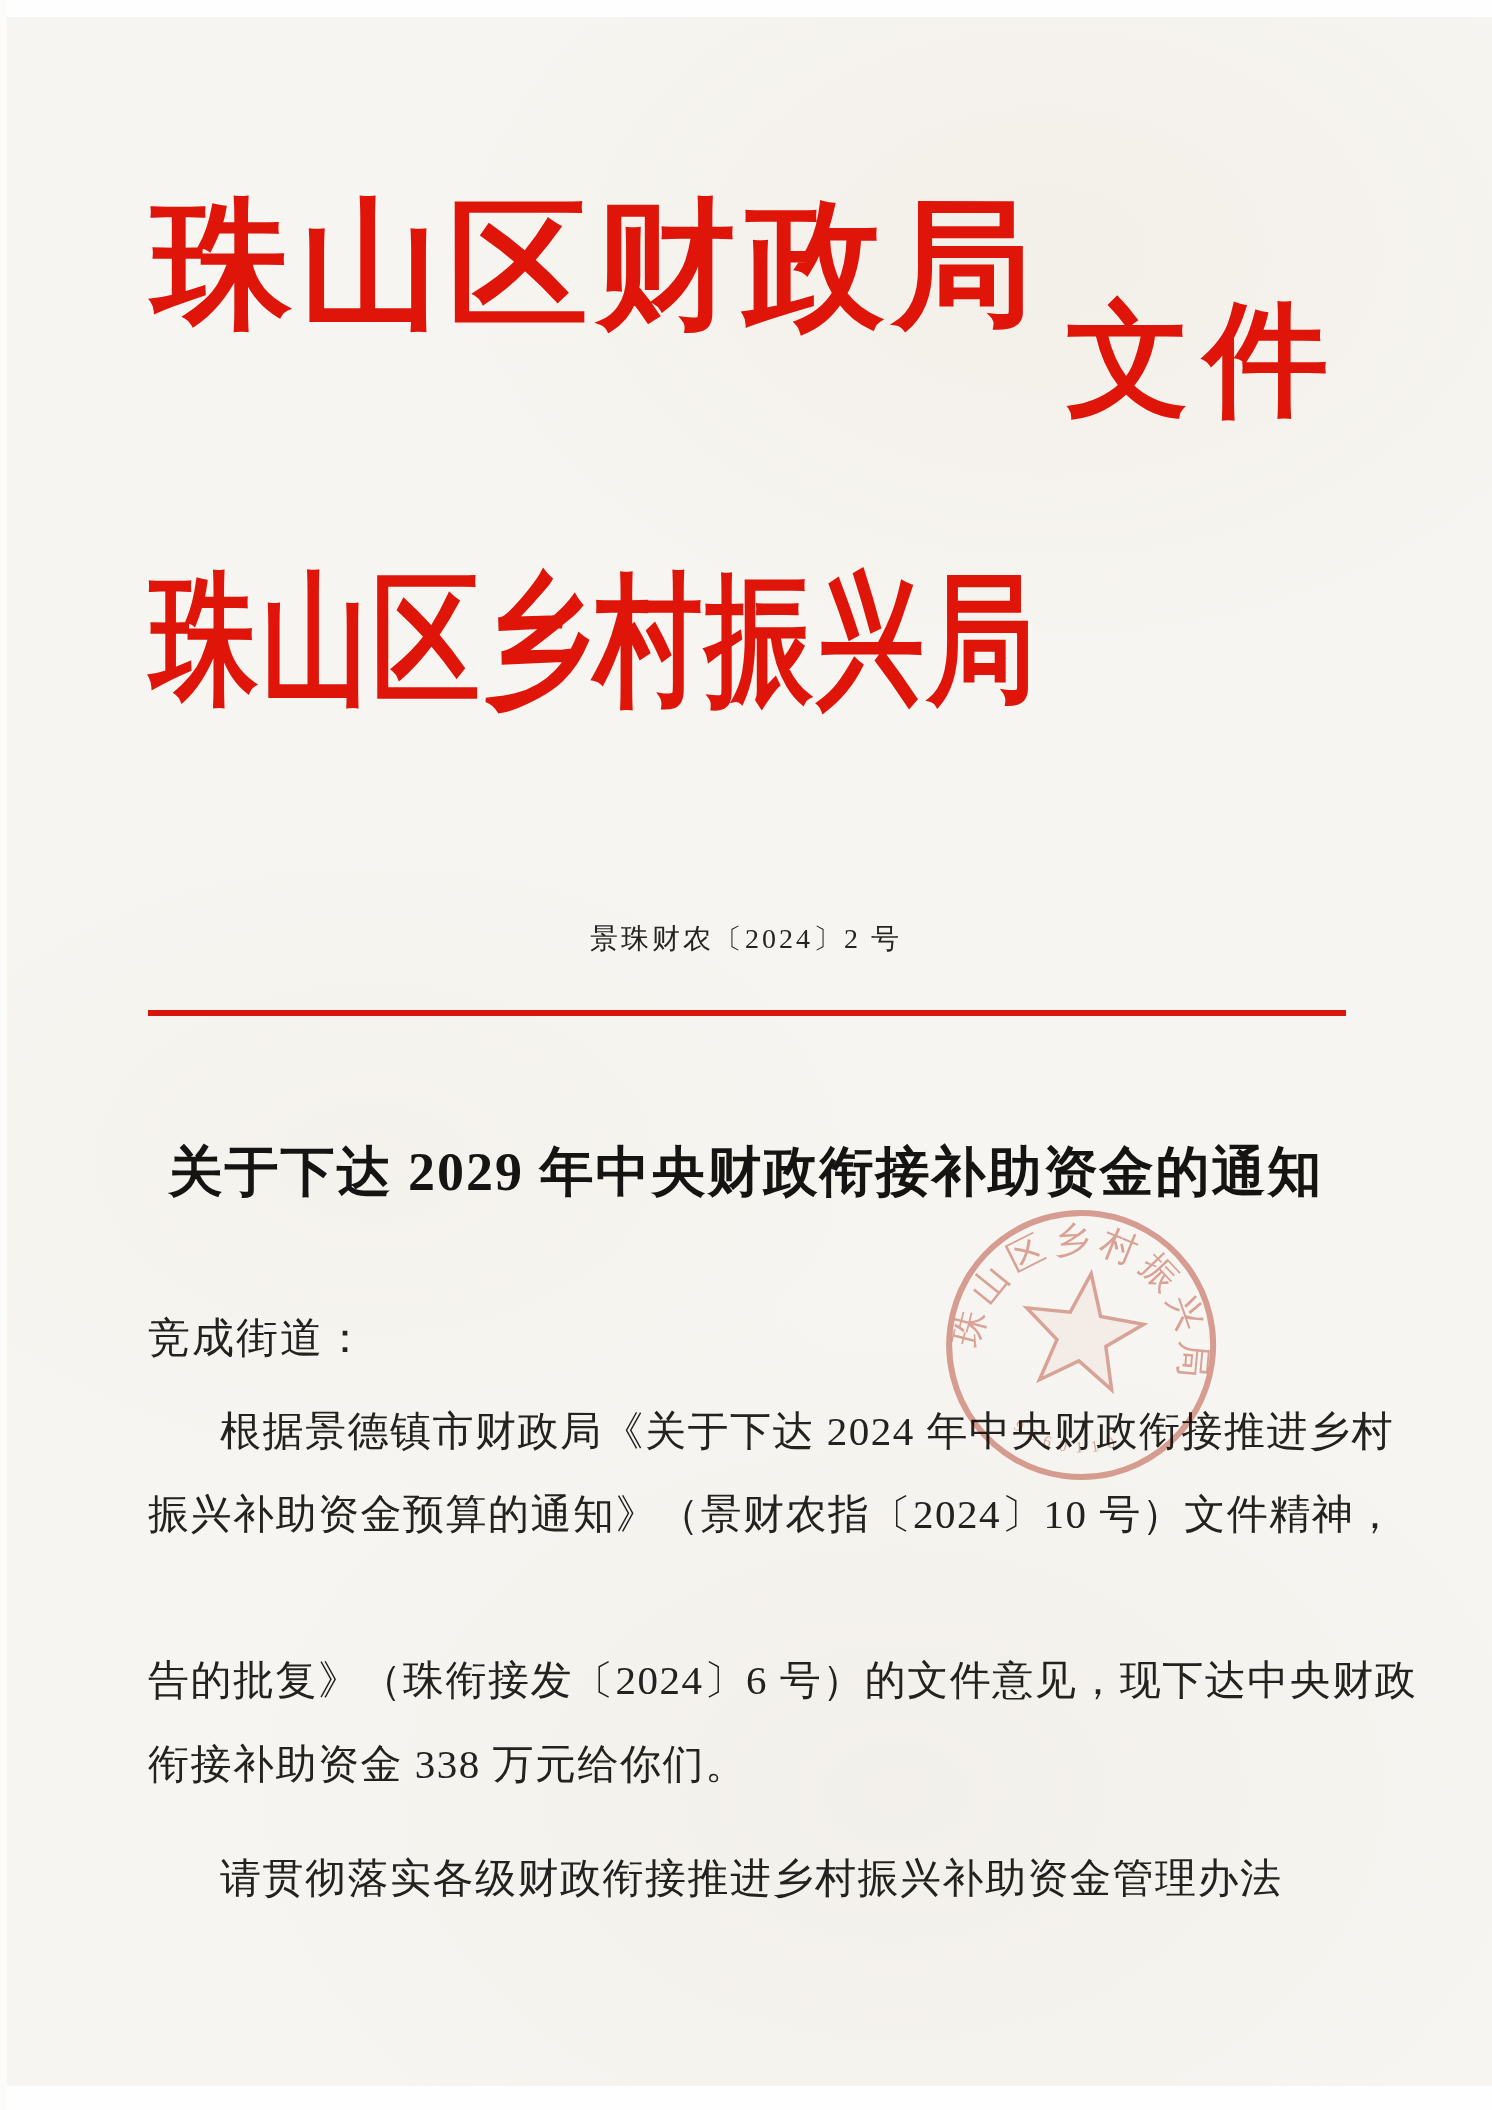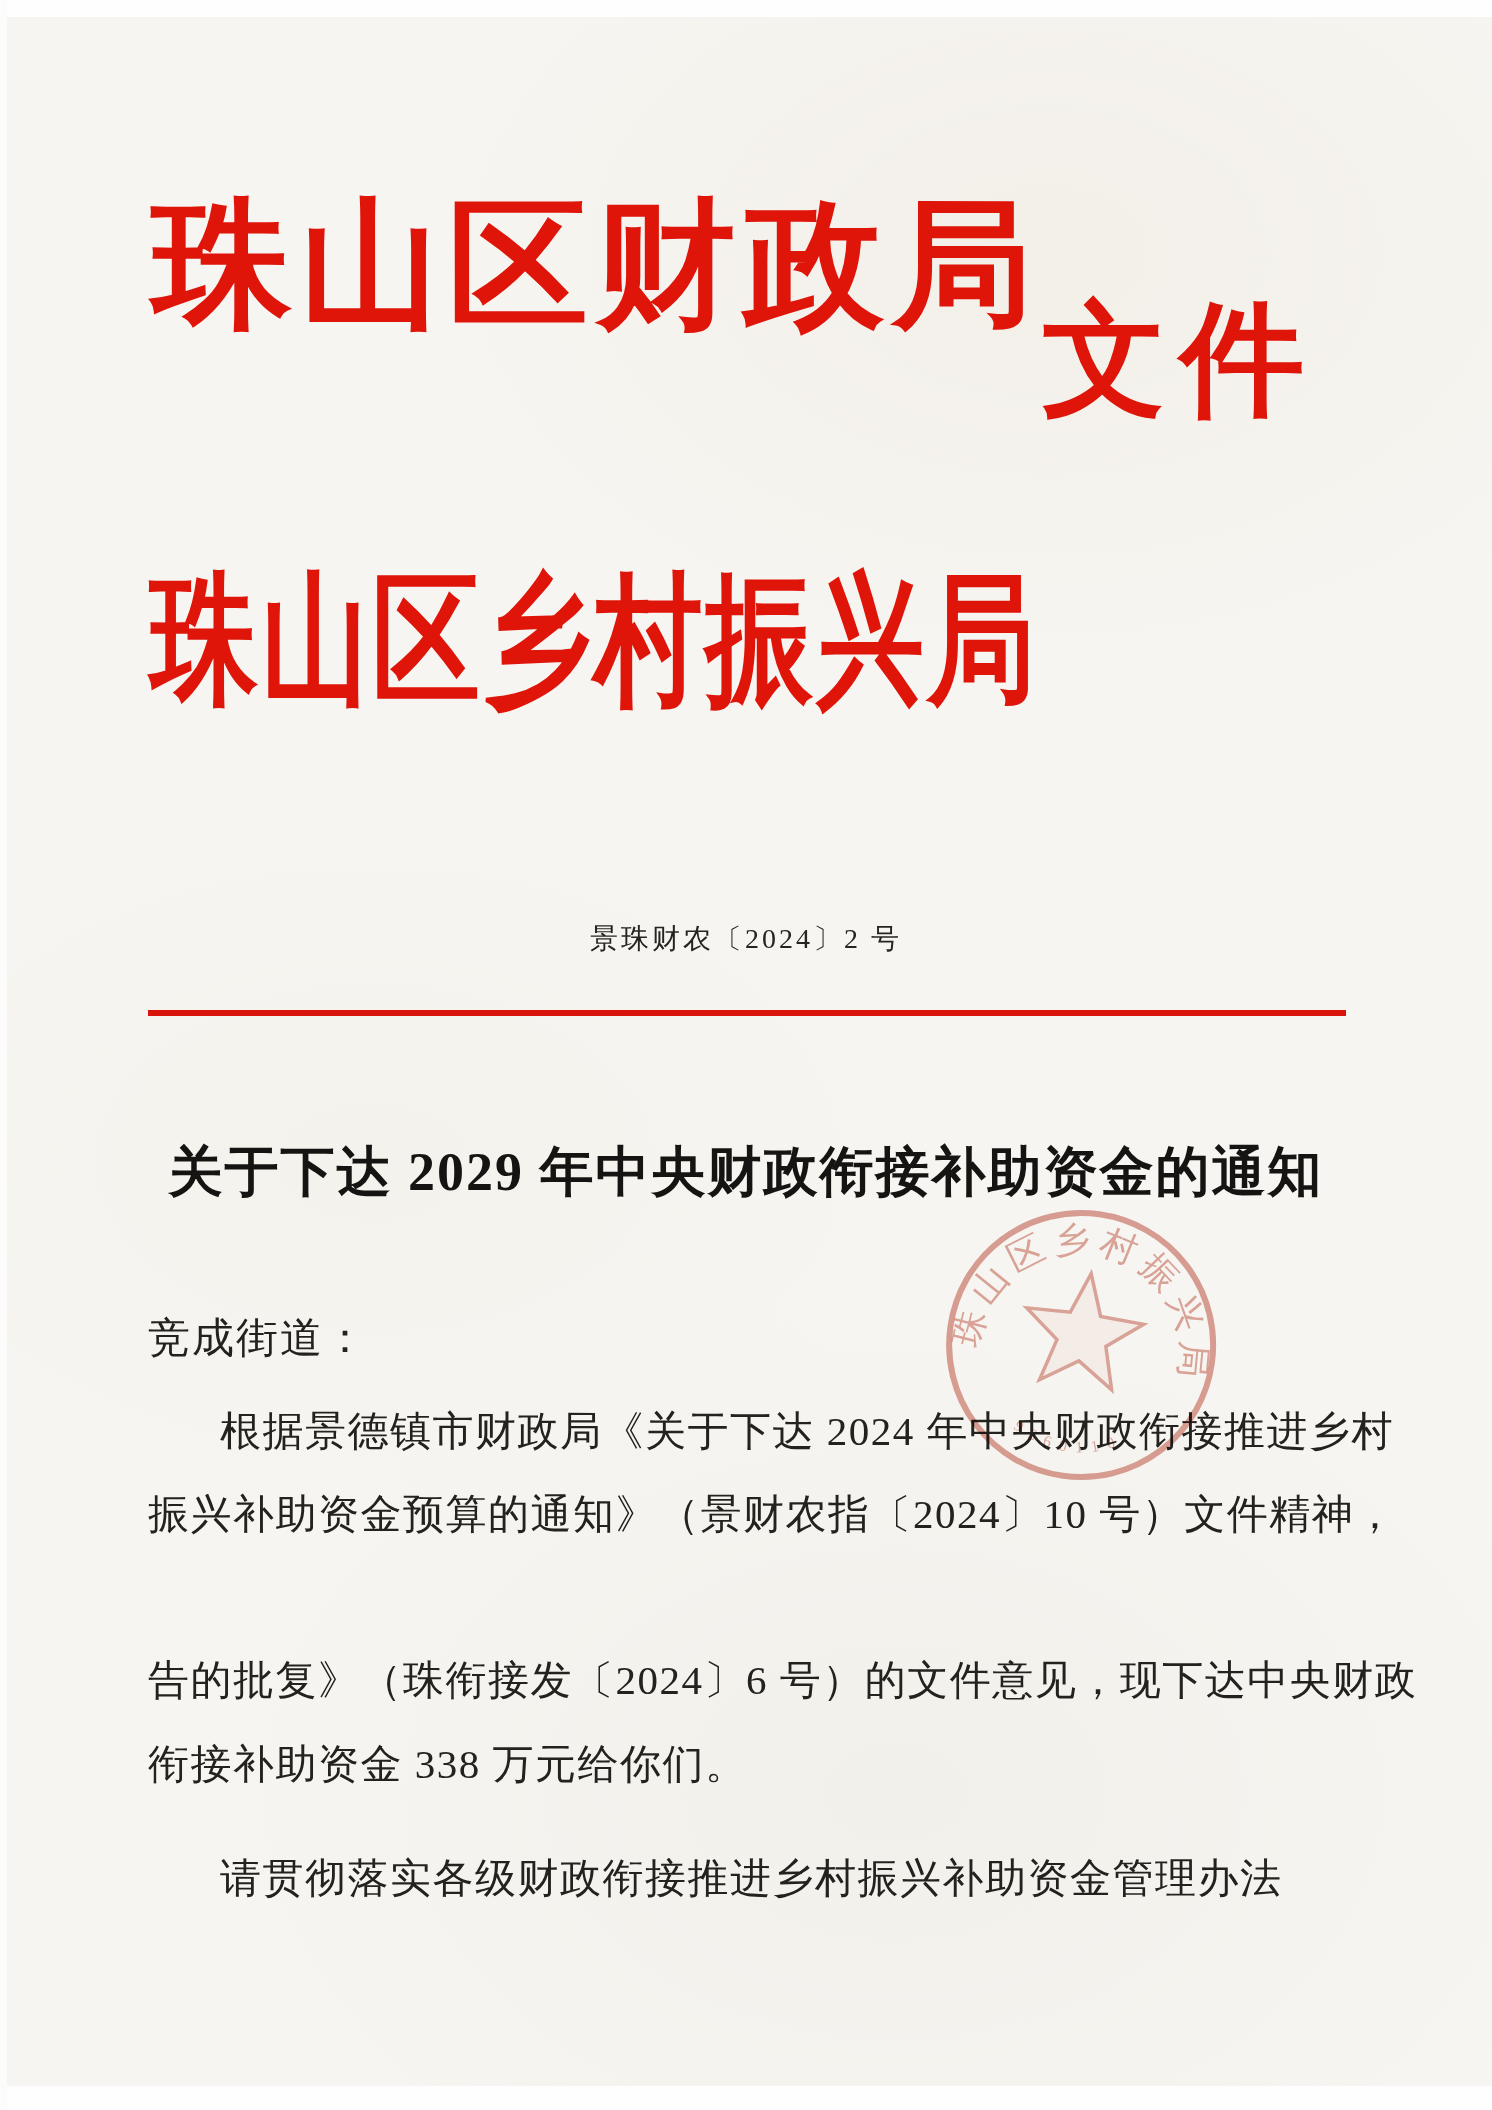--- a/index.html
+++ b/index.html
@@ -28,21 +28,21 @@
     position: absolute; left: 0; top: 0; width: 7px; height: 100%;
     background: #fcfcfb;
   }
   .agency-line1 {
     position: absolute; left: 152px; top: 192px;
     font-size: 140px; line-height: 1.05; font-weight: bold;
     letter-spacing: 8px; white-space: nowrap;
     color: #df150a;
   }
   .doc-type {
-    position: absolute; left: 1042px; top: 296px;
+    position: absolute; left: 1066px; top: 296px;
     font-size: 124px; line-height: 1.05; font-weight: bold;
     letter-spacing: 14px; white-space: nowrap;
     color: #df150a;
   }
   .agency-line2 {
     position: absolute; left: 150px; top: 570px;
     font-size: 108px; line-height: 1.0; font-weight: bold;
     letter-spacing: 3px; white-space: nowrap;
     color: #df150a;
     transform: scaleY(1.32); transform-origin: left top;

